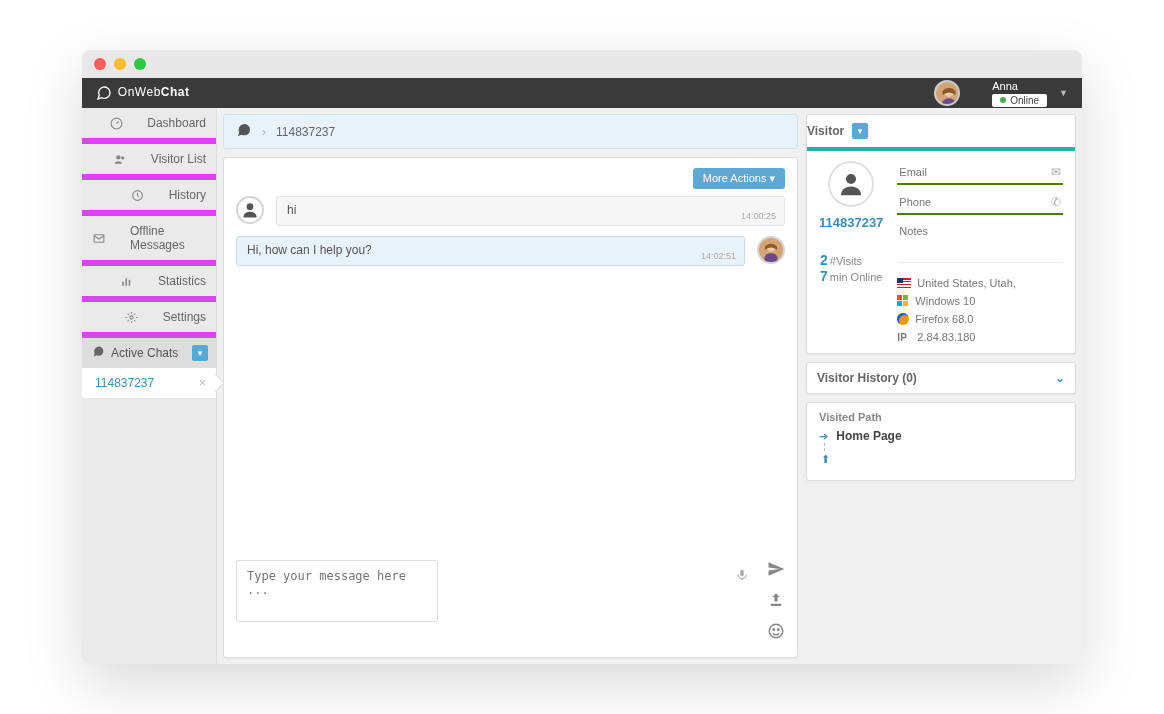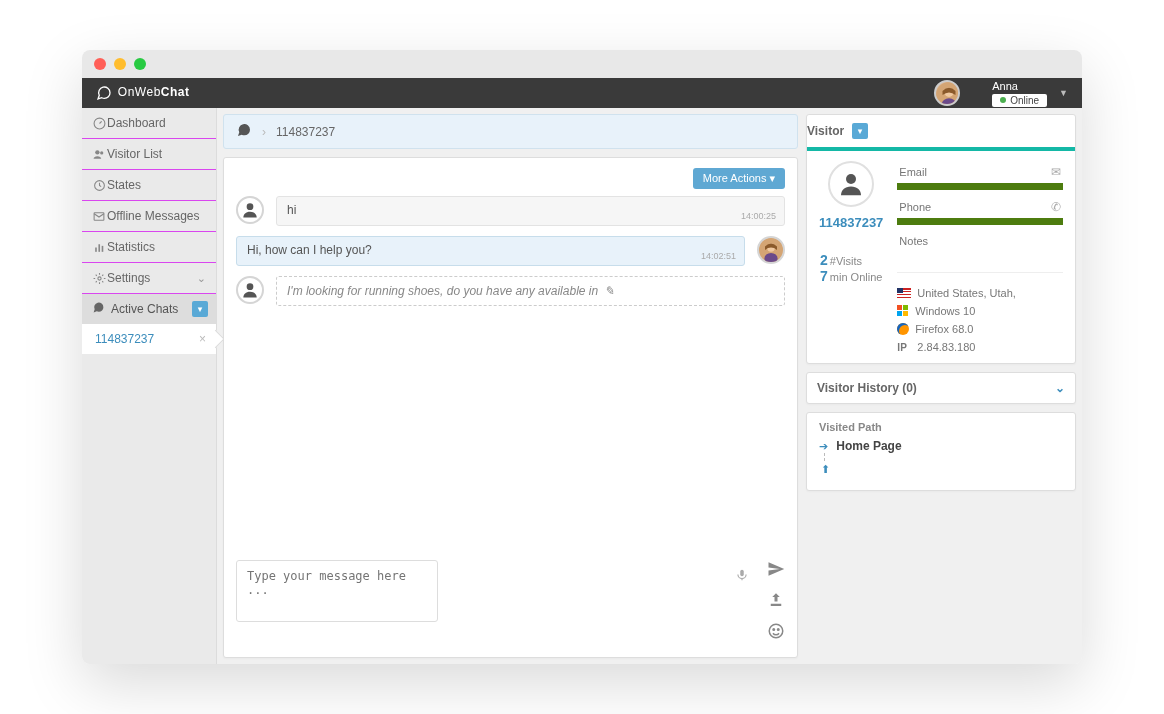--- a/index.html
+++ b/index.html
@@ -61,25 +61,26 @@
     height: 556px;
     background: #f0f0f0;
   }
   .sidebar {
     width: 135px;
     background: #eaeaea;
     border-right: 1px solid #dcdcdc;
     font-size: 12px;
   }
   .nav-item {
-    display:flex; align-items:center; gap:1px;
+    display:flex; align-items:center; gap:24px;
     padding: 8px 10px;
     color:#666; cursor:pointer;
-    border-bottom:1px solid #d946ef;
+    border-bottom:6px solid #d946ef;
     position:relative;
+    justify-content:flex-end;
   }
   .nav-icon { width:14px; display:flex; justify-content:center; color:#888; }
   .nav-caret { position:absolute; right:10px; font-size:11px; color:#999; }
   .nav-active-section {
     background:#ddd;
     display:flex; align-items:flex-start; justify-content:space-between;
     padding:7px 8px 7px 10px; font-size:12px; color:#555;
   }
   .sq-btn { width:16px;height:16px;background:#59a9d6;border-radius:2px;
     display:flex;align-items:center;justify-content:center;color:#fff;font-size:9px; }
@@ -155,21 +156,21 @@
   .vtop { display:flex; gap:14px; padding:10px 12px; }
   .vleft { display:flex; flex-direction:column; align-items:center; gap:8px; }
   .vavatar {
     width:46px; height:46px; border-radius:50%; border:2px solid #e0e0e0;
     display:flex; align-items:center; justify-content:center; background:#fff;
   }
   .vid { color:#3c8dbc; font-weight:bold; font-size:13px; }
   .vstats { font-size:11px; color:#888; display:flex; flex-direction:column; margin-top:14px; }
   .vstats .big { color:#3c8dbc; font-weight:bold; font-size:14px; margin-right:2px; }
   .vright { flex:1; display:flex; flex-direction:column; gap:6px; }
-  .vfield { border-bottom:7px solid #4d7c0f; display:flex; align-items:center; padding:4px 2px; }
+  .vfield { border-bottom:2px solid #4d7c0f; display:flex; align-items:center; padding:4px 2px; }
   .vfield input { border:none; outline:none; font-size:11px; flex:1; color:#555; }
   .vfield .ficon { color:#aaa; font-size:12px; }
   .vmeta { display:flex; flex-direction:column; gap:6px; margin-top:8px; font-size:11px; color:#777; }
   .vmeta-row { display:flex; align-items:center; gap:6px; }
   .flag { display:inline-block; width:14px; height:10px;
     background:linear-gradient(to bottom,#c22 0 15%,#fff 15% 28%,#c22 28% 43%,#fff 43% 57%,#c22 57% 72%,#fff 72% 85%,#c22 85% 100%); position:relative; }
   .flag::before { content:""; position:absolute; left:0; top:0; width:6px; height:5px; background:#236; }
   .win-icon { display:inline-flex; }
   .ff-icon { width:12px;height:12px;border-radius:50%;background:#ff9500;display:inline-block;
     box-shadow:inset 2px 2px 0 #1565c0; }
@@ -245,21 +246,21 @@
           </span>
         <span>Visitor List</span>
       </div>
       <div class="nav-item">
         <span class="nav-icon">
             <svg width="13" height="13" viewBox="0 0 24 24" fill="none" stroke="#888" stroke-width="2">
               <circle cx="12" cy="12" r="9"></circle>
               <path d="M12 7v5l3 2"></path>
             </svg>
           </span>
-        <span>States</span>
+        <span>History</span>
       </div>
       <div class="nav-item">
         <span class="nav-icon">
             <svg width="14" height="13" viewBox="0 0 24 24" fill="none" stroke="#888" stroke-width="2">
               <rect x="3" y="5" width="18" height="14" rx="1"></rect>
               <path d="M3 7l9 6 9-6"></path>
             </svg>
           </span>
         <span>Offline Messages</span>
       </div>
@@ -335,32 +336,20 @@
                     <ellipse cx="20" cy="34" rx="11" ry="9" fill="#6b4a8a"></ellipse>
                     <path d="M10 14 Q 20 4 30 14 L 30 20 Q 20 12 10 20 Z" fill="#8b5a2b"></path>
                   </svg>
               </div>
               <div class="bubble agent">
                 <span>Hi, how can I help you?</span>
                 <span class="time">14:02:51</span>
               </div>
             </div>
 
-            <div class="msg-row">
-              <div class="avatar-msg">
-                <svg width="20" height="20" viewBox="0 0 24 24" fill="#555">
-                    <circle cx="12" cy="8" r="4"></circle>
-                    <path d="M4 21c0-4 3-7 8-7s8 3 8 7"></path>
-                  </svg>
-              </div>
-              <div class="bubble typing">
-                <span>I'm looking for running shoes, do you have any available in</span>
-                <span>✎</span>
-              </div>
-            </div>
           </div>
 
           <div class="input-row">
             <div class="msg-input-wrap">
               <textarea class="msg-input" placeholder="Type your message here ..." style=""></textarea>
               <span class="mic">
                 <svg width="14" height="14" viewBox="0 0 24 24" fill="#aaa">
                     <rect x="9" y="3" width="6" height="11" rx="3"></rect>
                     <path d="M5 11a7 7 0 0 0 14 0M12 18v3" stroke="#aaa" stroke-width="2" fill="none"></path>
                   </svg>

